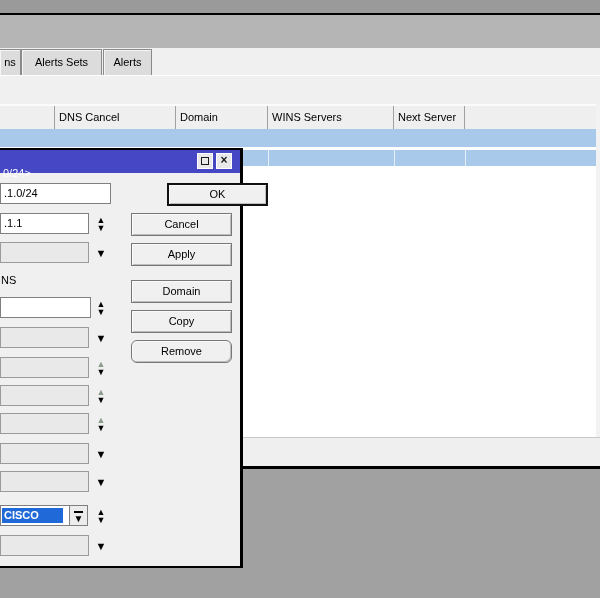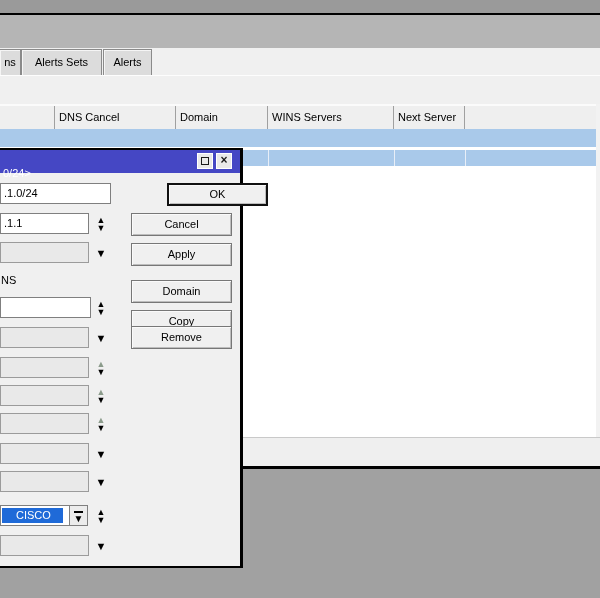--- a/index.html
+++ b/index.html
@@ -58,21 +58,21 @@
          border:1px solid #7f7f7f; line-height:19px; padding-left:3px; white-space:nowrap; overflow:hidden; }
   .fld.gray { background:#e9e9e9; border-color:#9b9b9b; }
   .spin { position:absolute; left:94px; width:14px; text-align:center; color:#000; cursor:default; }
   .spin span { display:block; font-size:9px; line-height:8px; }
   .spin.dis .up { color:#8b9b8b; }
   .darr { position:absolute; left:94px; width:14px; text-align:center; font-size:11px; line-height:20px; color:#000; cursor:default; }
 
   .sec-label { position:absolute; left:1px; height:15px; line-height:15px; color:#000; }
 
   
-  .combo-sel { position:absolute; left:1px; top:2px; width:61px; height:15px; background:#1f6ad8; color:#fff; line-height:15px; padding-left:14px; }
+  .combo-sel { position:absolute; left:1px; top:2px; width:61px; height:15px; background:#1f6ad8; color:#fff; line-height:15px; padding-left:2px;font-weight:bold; }
   .combo-btn { position:absolute; left:69px; top:0; width:19px; height:21px; background:#ececec;
                border:1px solid #7f7f7f; text-align:center; }
   .combo-btn .bar { position:absolute; left:4px; top:5px; width:9px; height:2px; background:#000; }
   .combo-btn .arr { position:absolute; left:0; top:6px; width:17px; text-align:center; font-size:10px; line-height:14px; color:#000; }
 
   
   .btn { position:absolute; left:131px; width:101px; height:23px; background:#f0f0f0;
          border:1px solid #777; text-align:center; line-height:21px; color:#000;
          box-shadow: inset 1px 1px 0 #fafafa, inset -1px -1px 0 #bdbdbd; cursor:default; }
   .btn.default { border:2px solid #111; line-height:19px; }
@@ -190,16 +190,16 @@
     </div>
 
     <div class="fld gray" style="top:385px; width:89px;"></div>
     <div class="darr" style="top:386px;">▼</div>
 
     <div class="btn default" style="top:33px;margin-left:36px;">OK</div>
     <div class="btn" style="top:93px;">Apply</div>
     <div class="btn" style="top:63px;">Cancel</div>
     <div class="btn" style="top:130px;">Domain</div>
     <div class="btn" style="top:160px;text-align:center;">Copy</div>
-    <div class="btn" style="top:176px;">Remove</div>
+    <div class="btn" style="top:190px;border-radius:6px;">Remove</div>
 
   </div>
 </div>
 
 </body></html>

